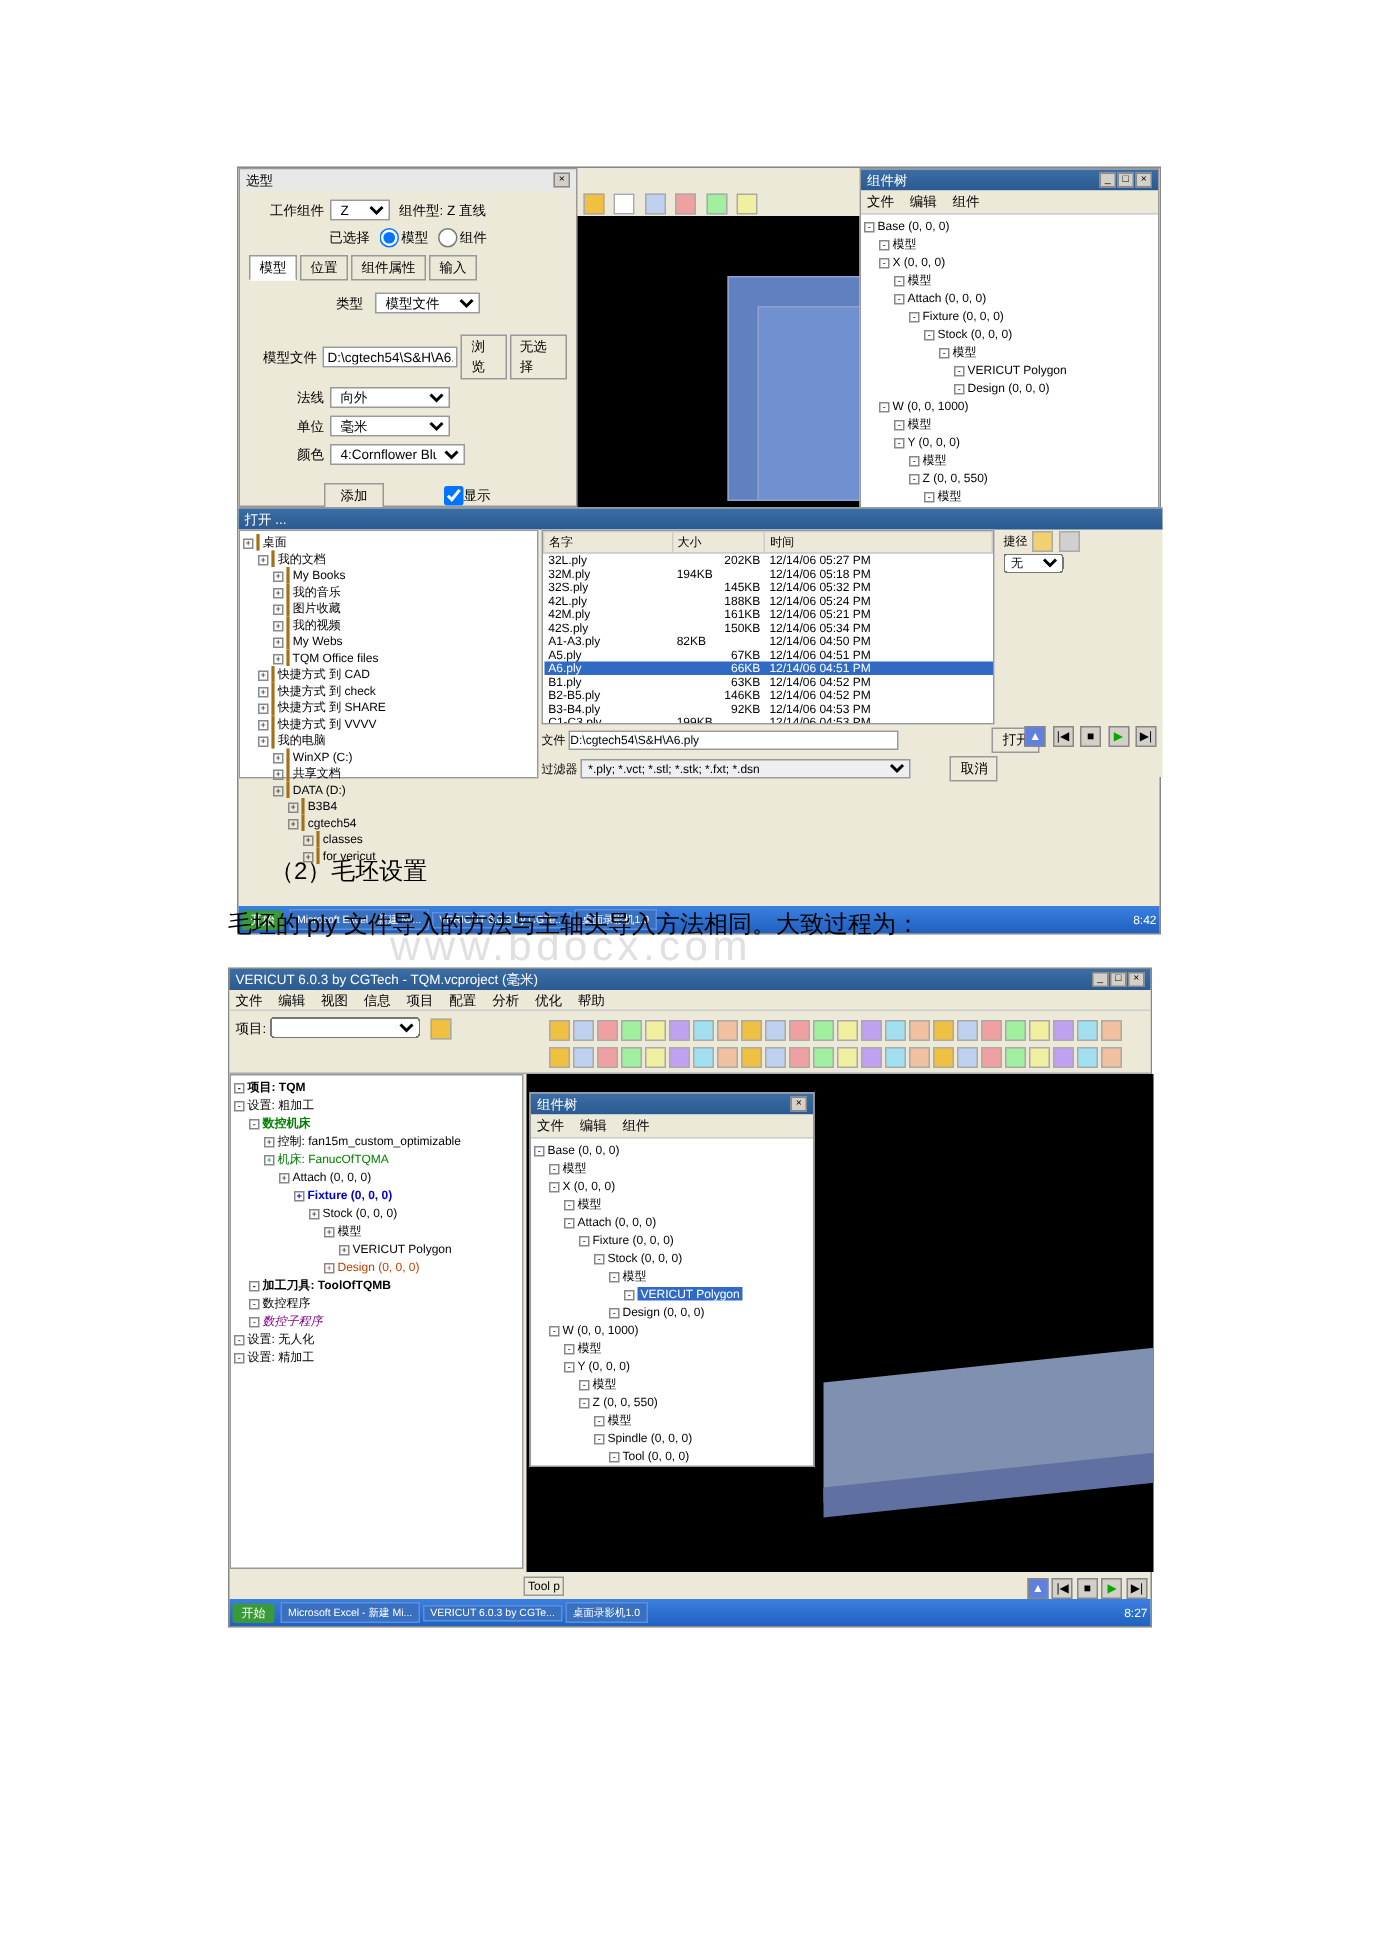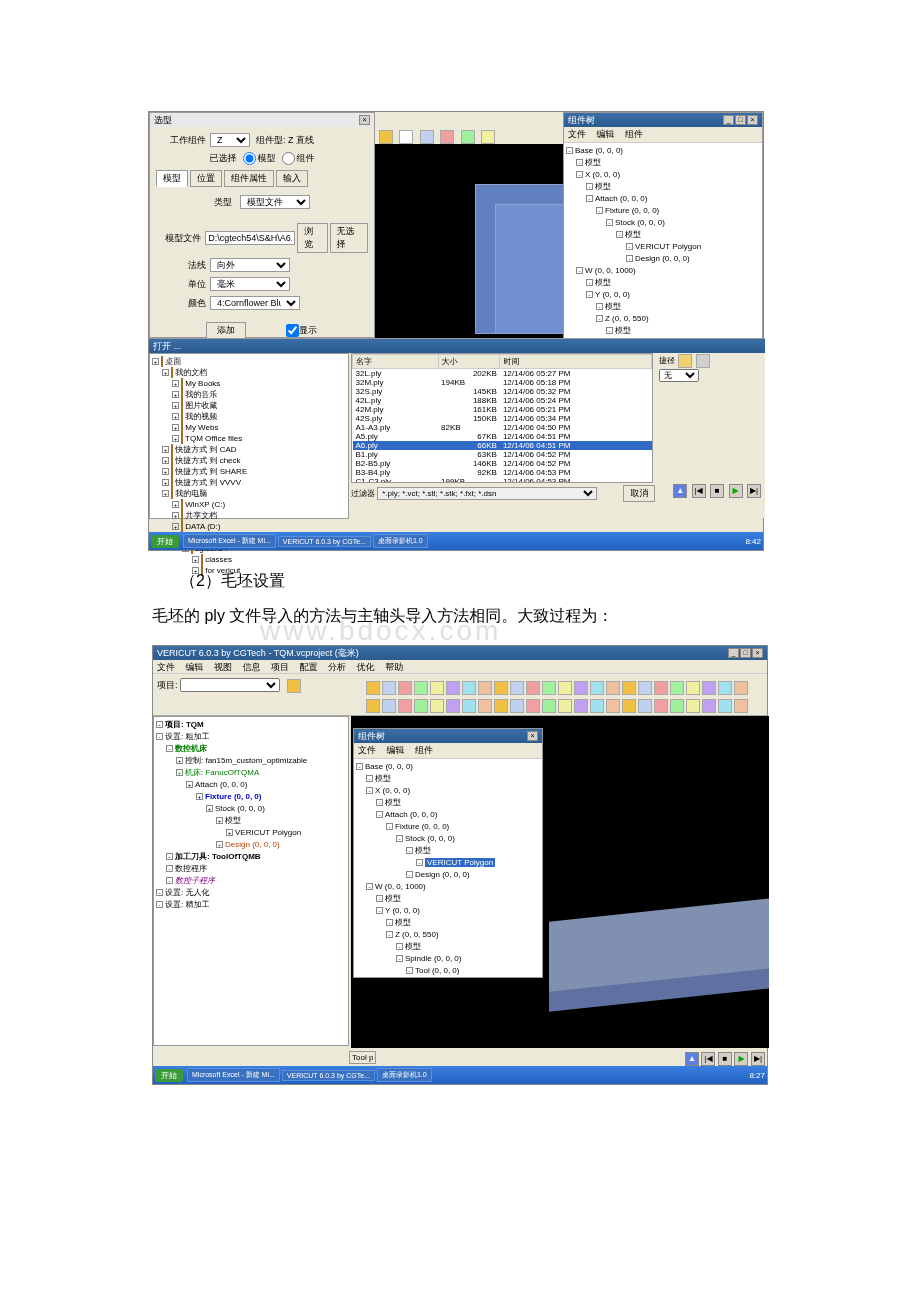--- a/index.html
+++ b/index.html
@@ -1,18 +1,18 @@
 <!DOCTYPE html>
 <html><head>
 <meta charset="utf-8">
 <style>
 * { margin: 0; padding: 0; box-sizing: border-box; font-family: "Microsoft YaHei", SimSun, Arial, sans-serif; }
 body { background: #fff; width: 920px; height: 1302px; position: relative; }
 .screenshot { position: absolute; background: #ece9d8; border: 1px solid #888; }
-.screenshot1 { left: 148px; top: 111px; width: 616px; height: 440px; }
+.screenshot1 { left: 158px; top: 111px; width: 616px; height: 512px; }
 .screenshot2 { left: 152px; top: 645px; width: 616px; height: 440px; }
 
 
 .titlebar { background: linear-gradient(#3a6ea5, #2a5a90); color: #fff; font-size: 9px; padding: 2px 4px; display: flex; justify-content: space-between; align-items: center; height: 14px; }
 .titlebar .ctrls { display: flex; gap: 1px; }
 .titlebar .ctrls span { width: 11px; height: 10px; background: #d4d0c8; border: 1px solid #888; display:inline-block; font-size:7px; text-align:center; line-height:8px; color:#000; }
 .menubar { background: #ece9d8; font-size: 9px; padding: 1px 4px; border-bottom: 1px solid #ccc; }
 .menubar span { margin-right: 8px; }
 
 
@@ -310,20 +310,25 @@
       </table>
     </div>
     <div class="fb-right">
       <span>捷径</span>
       <span class="tb-ic" style="background:#f0d070"></span>
       <span class="tb-ic" style="background:#d0d0d0"></span><br>
       <select><option>无</option></select>
     </div>
     <div class="fb-bottom">
       <div class="row">
+        <span>文件</span>
+        <input type="text" value="D:\cgtech54\S&amp;H\A6.ply" style="">
+        <span class="btn" style="margin-left:60px">打开</span>
+      </div>
+      <div class="row">
         <span>过滤器</span>
         <select><option>*.ply; *.vct; *.stl; *.stk; *.fxt; *.dsn</option></select>
         <span class="btn" style="margin-left:24px">取消</span>
       </div>
     </div>
 
     <div style="position:absolute;right:4px;bottom:20px">
       <span class="playbtn" style="background:#6080e0;color:#fff">▲</span>
       <span class="playbtn">|◀</span>
       <span class="playbtn">■</span>

